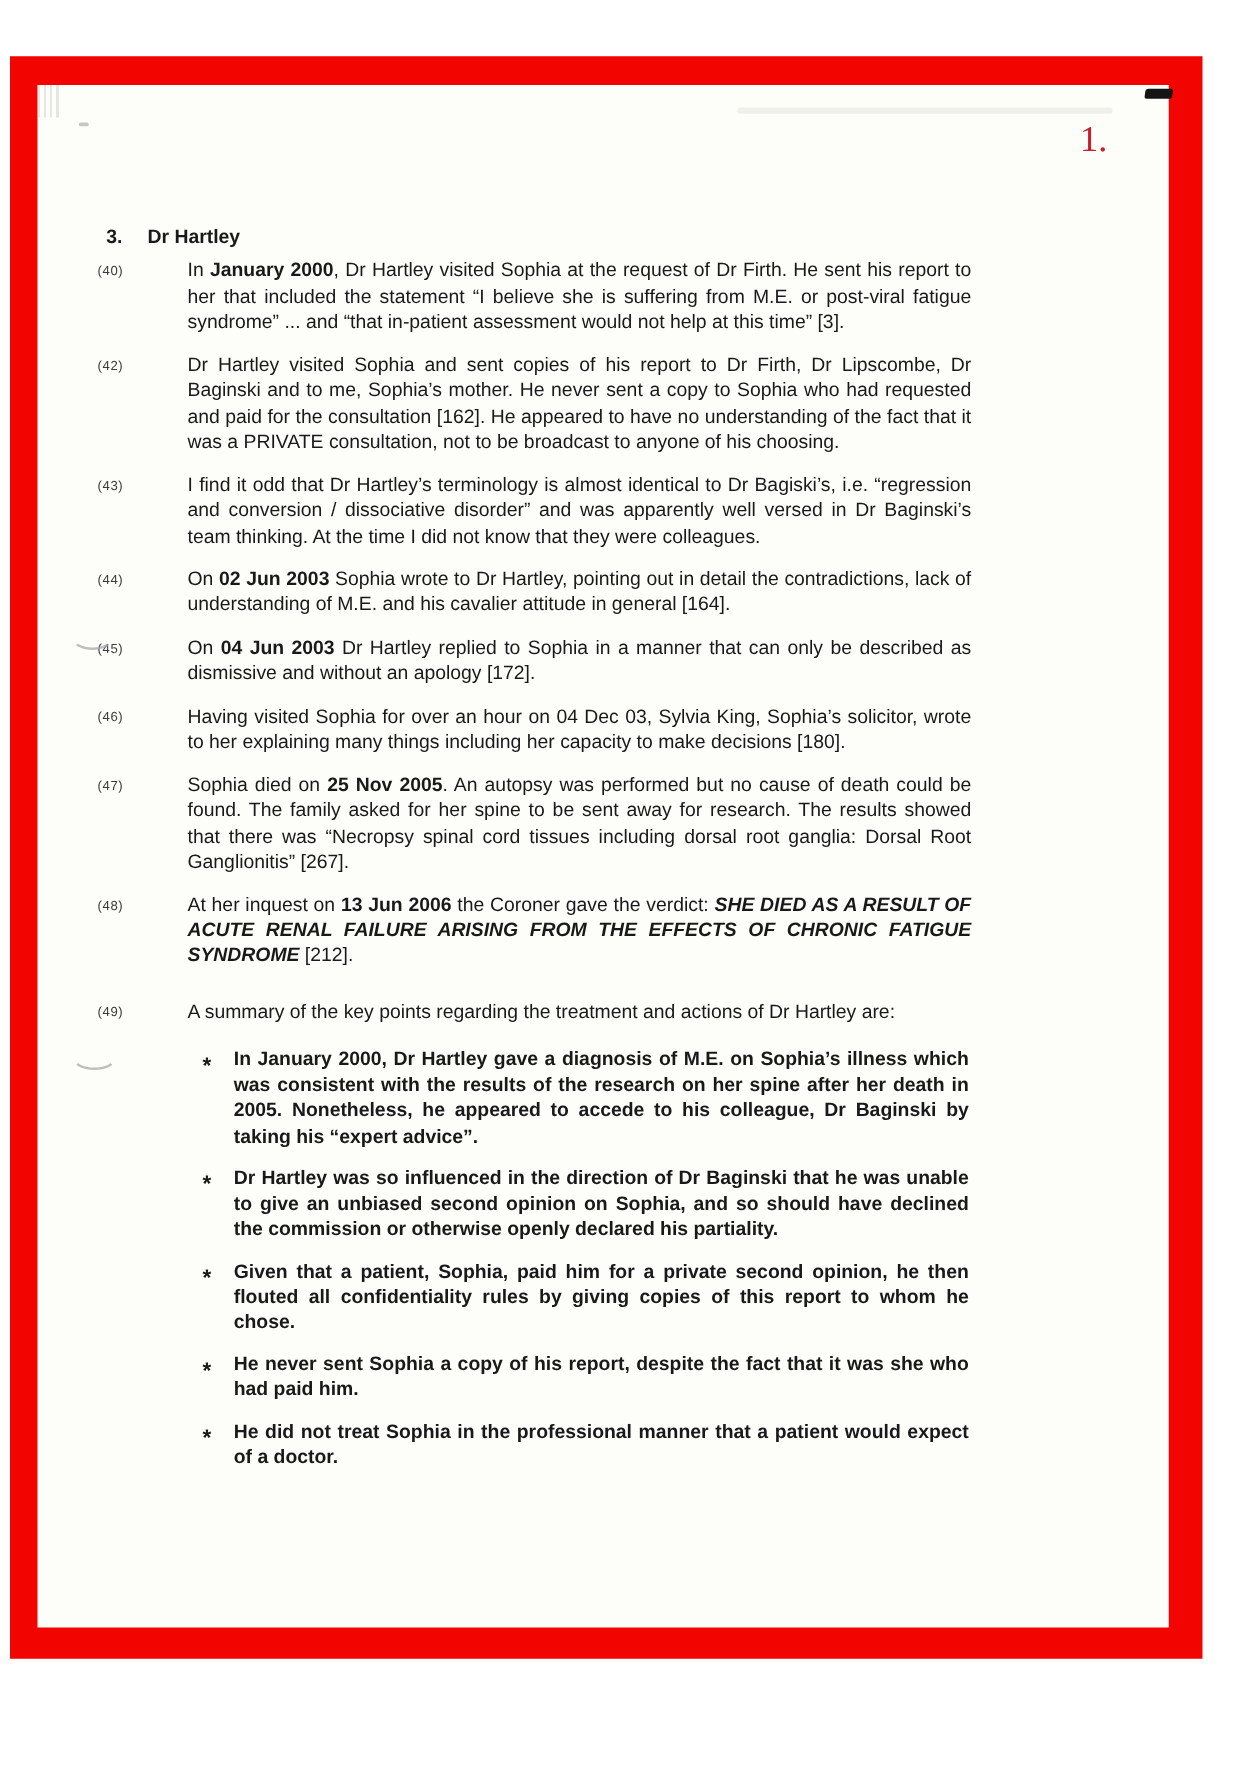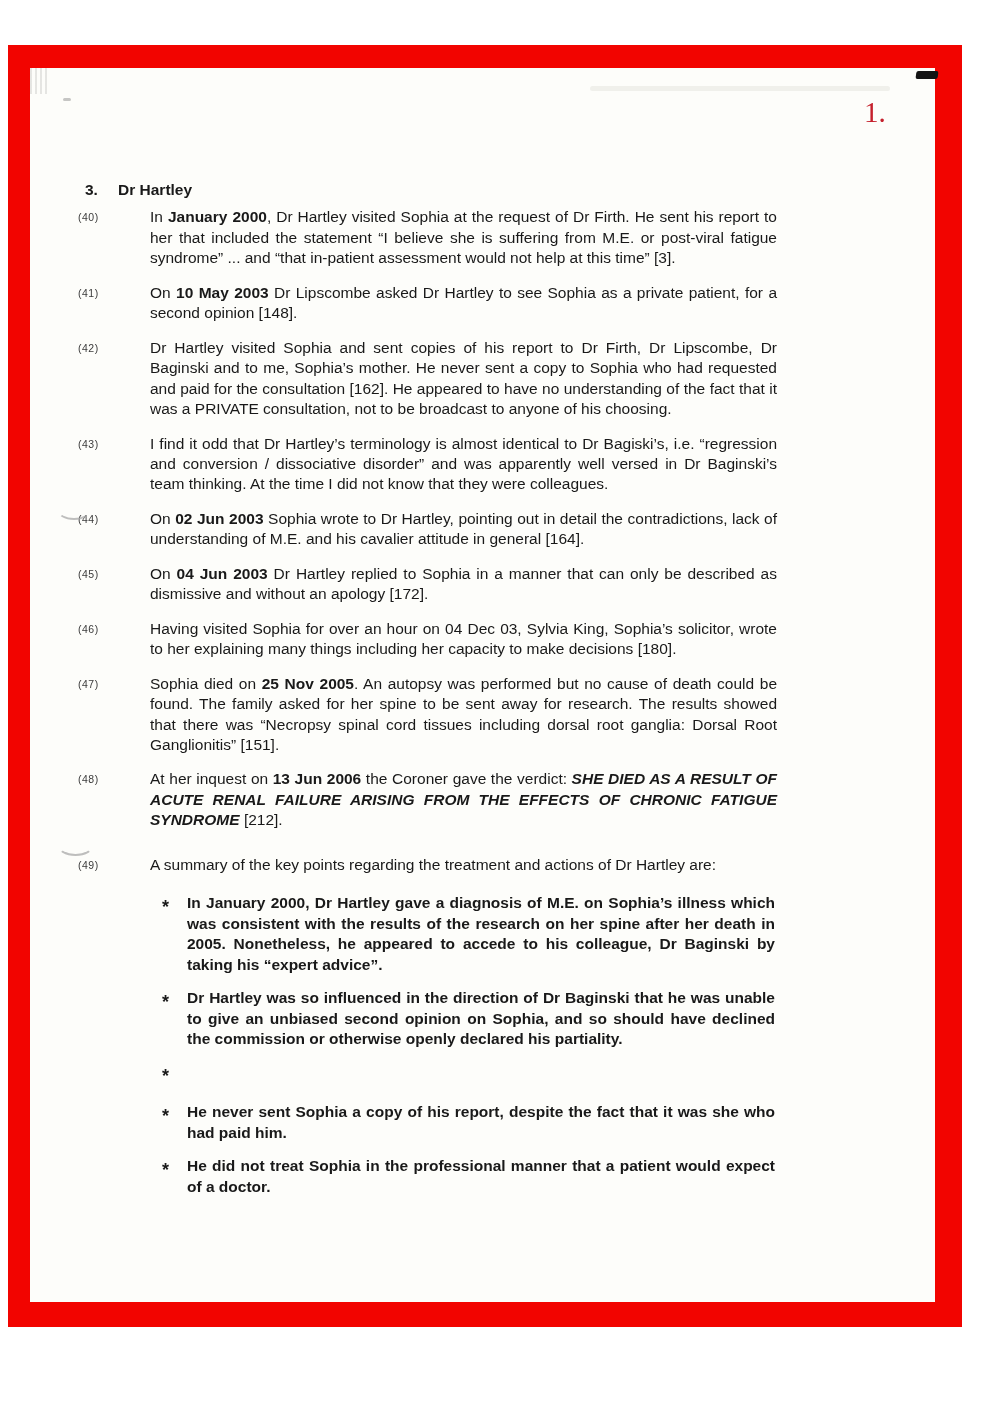--- a/index.html
+++ b/index.html
@@ -101,24 +101,20 @@
         <span class="hnum">3.</span>
         <span class="htitle">Dr Hartley</span>
       </div>
 
       <div>
           <div class="para">
             <span class="num">(40)</span>
             <div class="body"><span>In </span><span class="b ">January 2000</span><span>, Dr Hartley visited Sophia at the request of Dr Firth.  He sent his report to her  that included the statement “I believe she is suffering from M.E. or post-viral fatigue syndrome” ... and “that in-patient assessment would not help at this time” [3].</span></div>
           </div>
           <div class="para">
-            <span class="num">(41)</span>
-            <div class="body"><span>On </span><span class="b ">10 May 2003</span><span> Dr Lipscombe asked Dr Hartley to see Sophia as a private patient, for a second opinion [148].</span></div>
-          </div>
-          <div class="para">
             <span class="num">(42)</span>
             <div class="body"><span>Dr Hartley visited Sophia and sent copies of his report to Dr Firth, Dr Lipscombe, Dr Baginski and to me, Sophia’s mother.  He never sent a copy to Sophia who had requested and paid for the consultation [162].  He appeared to have no understanding of the fact that it was a PRIVATE consultation, not to be broadcast to anyone of his choosing.</span></div>
           </div>
           <div class="para">
             <span class="num">(43)</span>
             <div class="body"><span>I find it odd that Dr Hartley’s terminology is almost identical to Dr Bagiski’s, i.e. “regression and conversion / dissociative disorder” and was apparently well versed in Dr Baginski’s team thinking.  At the time I did not know that they were colleagues.</span></div>
           </div>
           <div class="para">
             <span class="num">(44)</span>
             <div class="body"><span>On </span><span class="b ">02 Jun 2003</span><span> Sophia wrote to Dr Hartley, pointing out in detail the contradictions, lack of understanding of M.E. and his cavalier attitude in general [164].</span></div>
@@ -126,21 +122,21 @@
           <div class="para">
             <span class="num">(45)</span>
             <div class="body"><span>On </span><span class="b ">04 Jun 2003</span><span> Dr Hartley replied to Sophia in a manner that can only be described as dismissive and without an apology [172].</span></div>
           </div>
           <div class="para">
             <span class="num">(46)</span>
             <div class="body"><span>Having visited Sophia for over an hour on 04 Dec 03, Sylvia King, Sophia’s solicitor, wrote to her explaining many things including her capacity to make decisions [180].</span></div>
           </div>
           <div class="para">
             <span class="num">(47)</span>
-            <div class="body"><span>Sophia died on </span><span class="b ">25 Nov 2005</span><span>.  An autopsy was performed but no cause of death could be found.  The family asked for her spine to be sent away for research.  The results showed that there was “Necropsy spinal cord tissues including dorsal root ganglia: Dorsal Root Ganglionitis” [151].</span></div>
+            <div class="body"><span>Sophia died on </span><span class="b ">25 Nov 2005</span><span>.  An autopsy was performed but no cause of death could be found.  The family asked for her spine to be sent away for research.  The results showed that there was “Necropsy spinal cord tissues including dorsal root ganglia: Dorsal Root Ganglionitis” [267].</span></div>
           </div>
           <div class="para">
             <span class="num">(48)</span>
             <div class="body"><span>At her inquest on </span><span class="b ">13 Jun 2006</span><span> the Coroner gave the verdict: </span><span class="b i">SHE DIED AS A RESULT OF ACUTE RENAL FAILURE ARISING FROM THE EFFECTS OF CHRONIC FATIGUE SYNDROME</span><span> [212].</span></div>
           </div>
           <div class="para summary">
             <span class="num">(49)</span>
             <div class="body"><span>A summary of the key points regarding the treatment and actions of Dr Hartley are:</span></div>
           </div>
         </div>
@@ -149,20 +145,21 @@
           <div class="bullet">
             <span class="marker">*</span>
             <div class="btext">In January 2000, Dr Hartley gave a diagnosis of M.E. on Sophia’s illness which was consistent with the results of the research on her spine after her death in 2005.  Nonetheless, he appeared to accede to his colleague, Dr Baginski by taking his “expert advice”.</div>
           </div>
           <div class="bullet">
             <span class="marker">*</span>
             <div class="btext">Dr Hartley was so influenced in the direction of Dr Baginski that he was unable to give an unbiased second opinion on Sophia, and so should have declined the commission or otherwise openly declared his partiality.</div>
           </div>
           <div class="bullet">
             <span class="marker">*</span>
+            <div class="btext">Given that a patient, Sophia, paid him for a private second opinion, he then flouted all confidentiality rules by giving copies of this report to whom he chose.</div>
           </div>
           <div class="bullet">
             <span class="marker">*</span>
             <div class="btext">He never sent Sophia a copy of his report, despite the fact that it was she who had paid him.</div>
           </div>
           <div class="bullet">
             <span class="marker">*</span>
             <div class="btext">He did not treat Sophia in the professional manner that a patient would expect of a doctor.</div>
           </div>
         </div>

